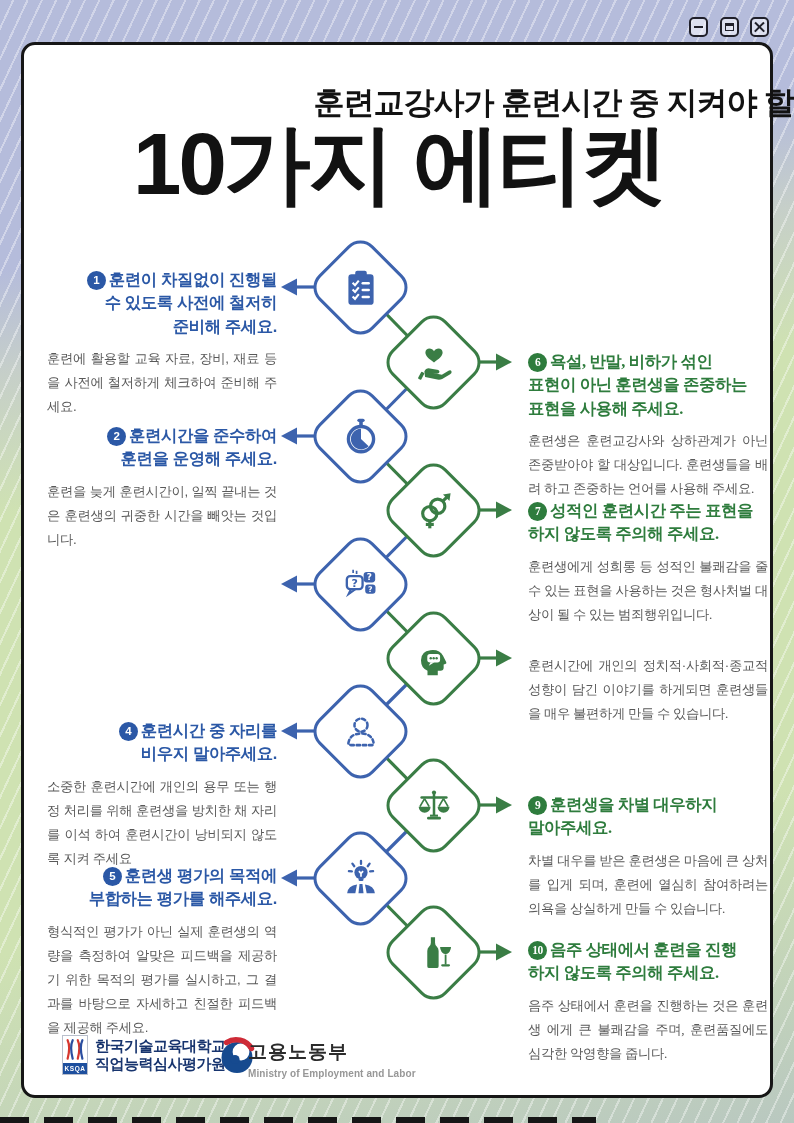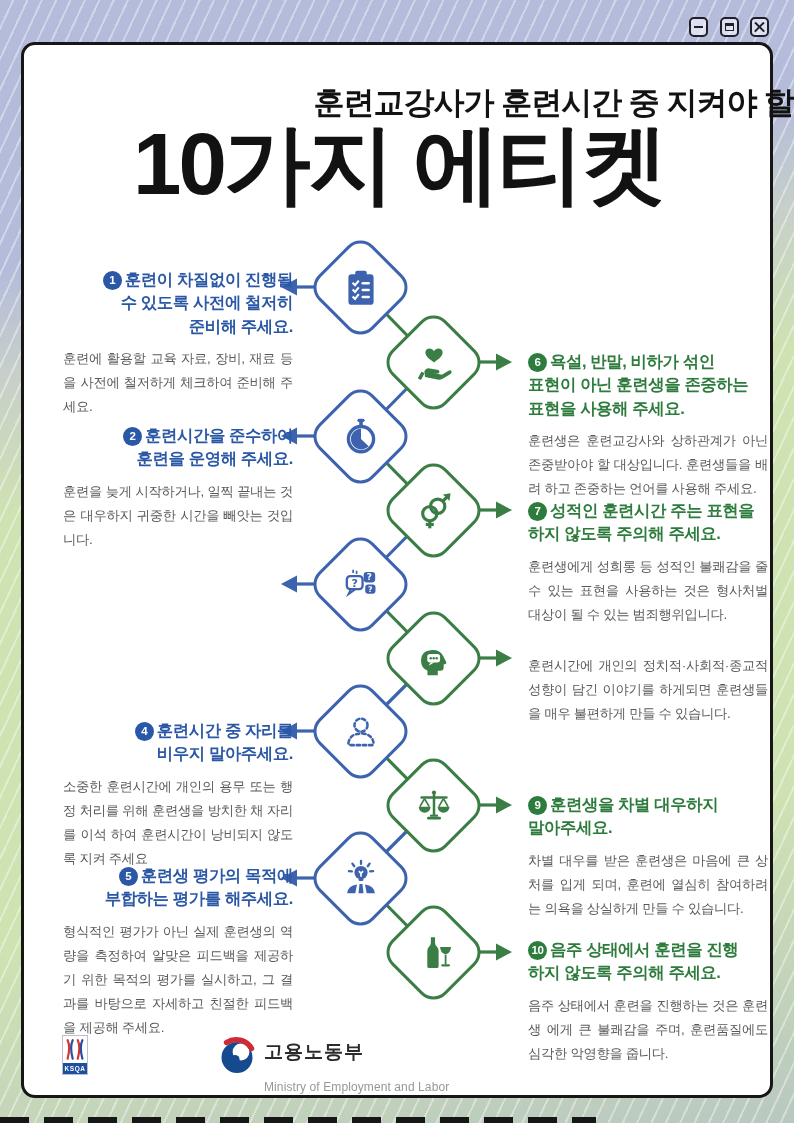--- a/index.html
+++ b/index.html
@@ -22,22 +22,22 @@
   .glyph-close{position:relative;width:11px;height:11px;display:block}
   .glyph-close::before,.glyph-close::after{content:"";position:absolute;left:-1px;top:4.3px;width:13px;height:2.4px;background:#20202a;}
   .glyph-close::before{transform:rotate(45deg)}.glyph-close::after{transform:rotate(-45deg)}
   
   .subtitle{position:absolute;left:0;right:0;top:82px;text-align:right;font-size:31px;font-weight:900;
     color:#121212;letter-spacing:-1px;}
   .main-title{position:absolute;left:4px;right:0;top:118px;text-align:center;font-size:87px;font-weight:900;
     color:#121212;letter-spacing:-3px;line-height:1.05;}
   
   .item{position:absolute;z-index:4;}
-  .item.left{left:47px;width:230px;text-align:right;margin-left:16px;}
-  .item.right{left:528px;width:240px;text-align:left;}
+  .item.left{left:47px;width:230px;text-align:right;}
+  .item.right{left:528px;width:240px;text-align:left;font-family:Liberation Serif, serif;}
   .item .h{font-size:16.4px;font-weight:700;line-height:1.42;white-space:pre-line;letter-spacing:-0.4px;}
   .item.left .h{color:#2b58a6;}
   .item.right .h{color:#2e7c3d;}
   .num{display:inline-block;width:19px;height:19px;border-radius:50%;color:#fff;font-size:11.5px;
     line-height:19px;text-align:center;font-weight:700;vertical-align:1px;margin-right:3px;letter-spacing:-0.5px;}
   .item.left .num{background:#2b58a6;}
   .item.right .num{background:#2e7c3d;}
   .item .b{margin-top:9px;font-size:13.3px;line-height:1.82;color:#595959;text-align:justify;letter-spacing:-0.3px;}
   
   .connector-svg{position:absolute;left:0;top:0;z-index:2;pointer-events:none;}
@@ -47,23 +47,23 @@
   .diamond.green{border:3.5px solid #3a7d45;left:395px;}
   .diamond .icn{position:absolute;inset:0;display:flex;align-items:center;justify-content:center;transform:rotate(-45deg);}
   
   .ksqa-logo{position:absolute;left:62px;top:1035px;width:26px;height:40px;border:1px solid #b9bfcc;
     box-sizing:border-box;background:#fff;z-index:4;}
   .ksqa-band{position:absolute;left:0;right:0;bottom:0;height:11px;background:#1d4f9e;color:#fff;
     font-size:6.5px;font-weight:700;text-align:center;line-height:11px;letter-spacing:.5px;}
   .ksqa-text{position:absolute;left:95px;top:1037px;font-size:15px;font-weight:700;color:#17346e;
     line-height:1.23;letter-spacing:-0.5px;z-index:4;}
   .moel-logo{position:absolute;left:217px;top:1036px;width:40px;height:40px;z-index:4;}
-  .moel-text{position:absolute;left:264px;top:1039px;z-index:4;}
+  .moel-text{position:absolute;left:248px;top:1039px;z-index:4;}
   .moel-name{font-size:19px;font-weight:700;color:#2b2b2b;letter-spacing:1px;}
-  .moel-en{font-size:12px;color:#979797;margin-top:15px;letter-spacing:.1px;}
+  .moel-en{font-size:10px;color:#979797;margin-top:3px;letter-spacing:.1px;font-weight:bold;}
 </style>
 </head>
 <body>
 
 <div class="page">
 
   <div class="wbtn min">
       <span class="glyph-min"></span>
     </div>
   <div class="wbtn max">
@@ -273,21 +273,21 @@
 
   <div class="item left" style="top:268px">
     <div class="h"><span class="num">1</span><span>훈련이 차질없이 진행될
 수 있도록 사전에 철저히
 준비해 주세요.</span></div>
     <div class="b">훈련에 활용할 교육 자료, 장비, 재료 등을 사전에 철저하게 체크하여 준비해 주세요.</div>
   </div>
   <div class="item left" style="top:424px">
     <div class="h"><span class="num">2</span><span>훈련시간을 준수하여
 훈련을 운영해 주세요.</span></div>
-    <div class="b">훈련을 늦게 시작하거나, 일찍 끝내는 것은 대우하지 귀중한 시간을 빼앗는 것입니다.</div>
+    <div class="b">훈련을 늦게 훈련시간이, 일찍 끝내는 것은 훈련생의 귀중한 시간을 빼앗는 것입니다.</div>
   </div>
   <div class="item left" style="top:719px">
     <div class="h"><span class="num">4</span><span>훈련시간 중 자리를
 비우지 말아주세요.</span></div>
     <div class="b">소중한 훈련시간에 개인의 용무 또는 행정 처리를 위해 훈련생을 방치한 채 자리를 이석 하여 훈련시간이 낭비되지 않도록 지켜 주세요</div>
   </div>
   <div class="item left" style="top:864px">
     <div class="h"><span class="num">5</span><span>훈련생 평가의 목적에
 부합하는 평가를 해주세요.</span></div>
     <div class="b">형식적인 평가가 아닌 실제 훈련생의 역량을 측정하여 알맞은 피드백을 제공하기 위한 목적의 평가를 실시하고, 그 결과를 바탕으로 자세하고 친절한 피드백을 제공해 주세요.</div>
@@ -322,20 +322,24 @@
     <svg width="24" height="27" viewBox="0 0 26 28">
       <g fill="none" stroke-width="2.4" stroke-linecap="round">
         <path d="M5 4 q3.4 7 0 20" stroke="#d6372f"></path>
         <path d="M10.5 4 q-3.4 7 0 20" stroke="#2b4ea0"></path>
         <path d="M16 4 q3.4 7 0 20" stroke="#d6372f"></path>
         <path d="M21 4 q-3.4 7 0 20" stroke="#2b4ea0"></path>
       </g>
     </svg>
     <div class="ksqa-band">KSQA</div>
   </div>
+  <div class="ksqa-text">
+    <div>한국기술교육대학교</div>
+    <div>직업능력심사평가원</div>
+  </div>
 
   <div class="moel-logo">
     <svg width="40" height="40" viewBox="0 0 40 40">
       <circle cx="20" cy="21.5" r="15.5" fill="#164a8f"></circle>
       <circle cx="24" cy="16" r="8.4" fill="#fff"></circle>
       <circle cx="18" cy="23.5" r="4.6" fill="#164a8f"></circle>
       <path d="M9.5 6.5 A18 18 0 0 1 34.5 12.5" stroke="#ce2b37" stroke-width="5.4" fill="none" stroke-linecap="round"></path>
     </svg>
   </div>
   <div class="moel-text">

